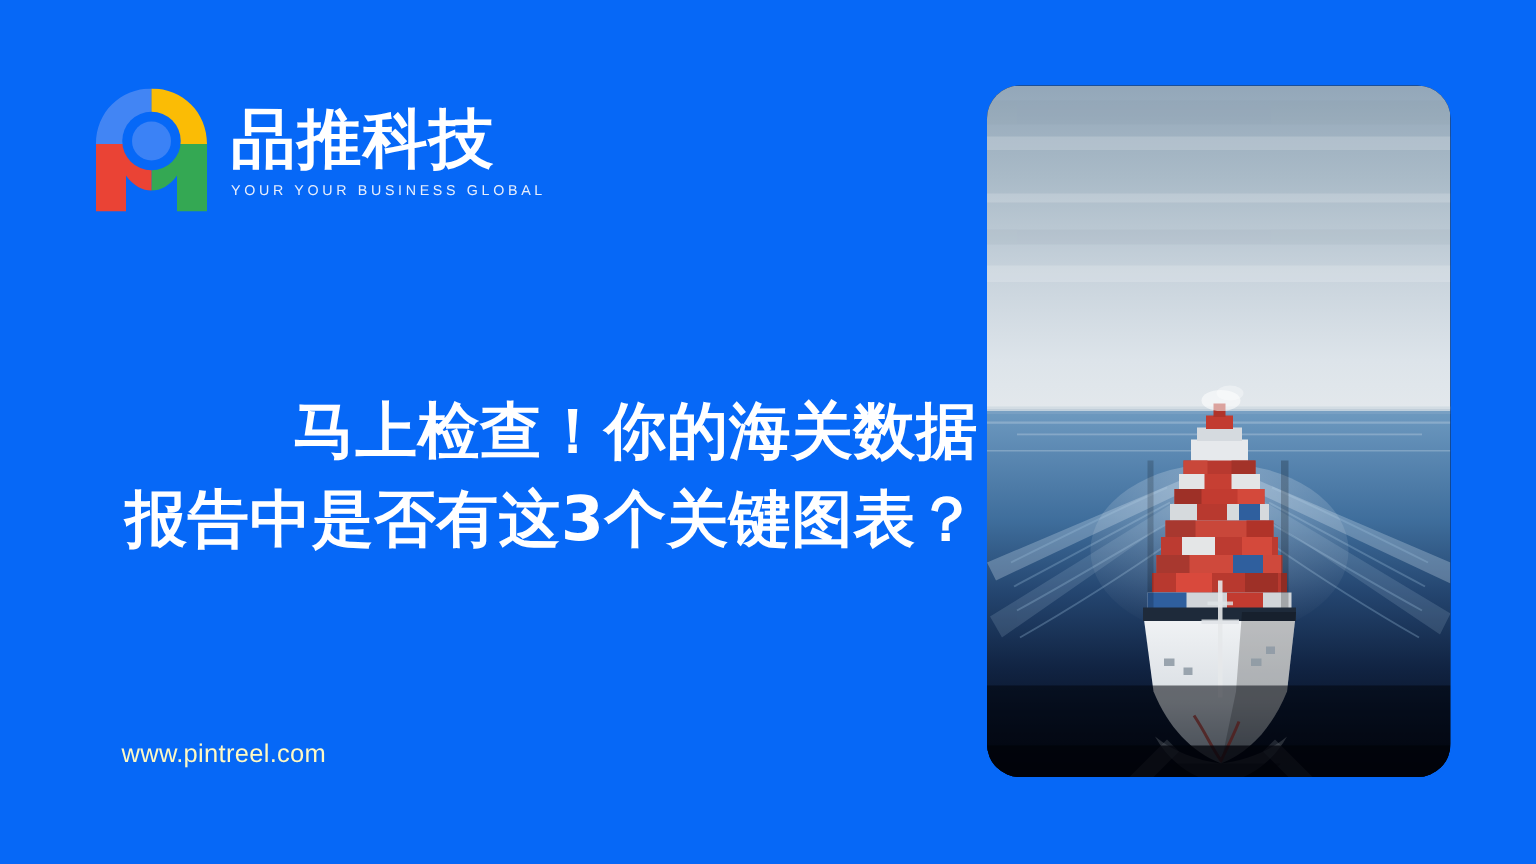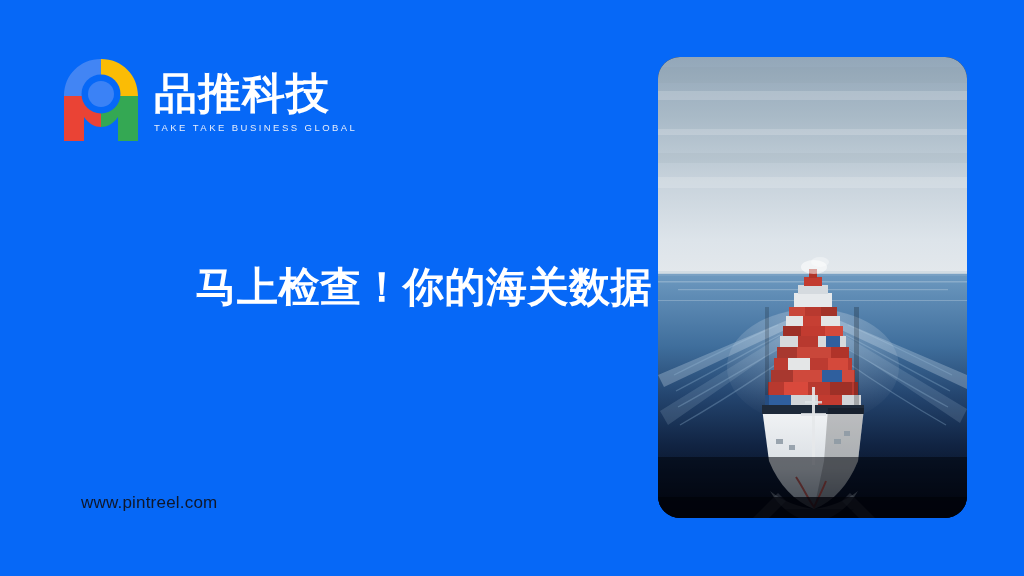--- a/index.html
+++ b/index.html
@@ -75,21 +75,21 @@
     white-space:nowrap;
   }
   .headline-line.second { padding-left:6px; }
 
   
   .site-url {
     position:absolute;
     left:81px; top:493px;
     font-size:17px;
     font-weight:400;
-    color:#0f172a;
+    color:#fef9c3;
     letter-spacing:0.2px;
   }
 
   
   .photo-panel {
     position:absolute;
     left:658px; top:57px;
     width:309px; height:461px;
     border-radius:22px;
     overflow:hidden;
@@ -128,26 +128,27 @@
         </g>
 
         <circle cx="39" cy="37" r="19.5" fill="#0668f7"></circle>
 
         <circle cx="39" cy="37" r="13" fill="#3b82f6"></circle>
       </svg>
     </div>
 
     <div class="logo-words">
       <div class="logo-cn">品推科技</div>
-      <div class="logo-tagline">TAKE TAKE BUSINESS GLOBAL</div>
+      <div class="logo-tagline">YOUR YOUR BUSINESS GLOBAL</div>
     </div>
   </div>
 
   <div class="headline">
     <div class="headline-line first">马上检查！你的海关数据</div>
+    <div class="headline-line second">报告中是否有这3个关键图表？</div>
   </div>
 
   <div class="site-url">www.pintreel.com</div>
 
   <div class="photo-panel">
     <svg viewBox="0 0 309 461" preserveAspectRatio="xMidYMid slice" xmlns="http://www.w3.org/2000/svg">
       <defs>
         <linearGradient id="skyGrad" x1="0" y1="0" x2="0" y2="1">
           <stop offset="0%" stop-color="#93a7b9"></stop>
           <stop offset="28%" stop-color="#a9bac7"></stop>

